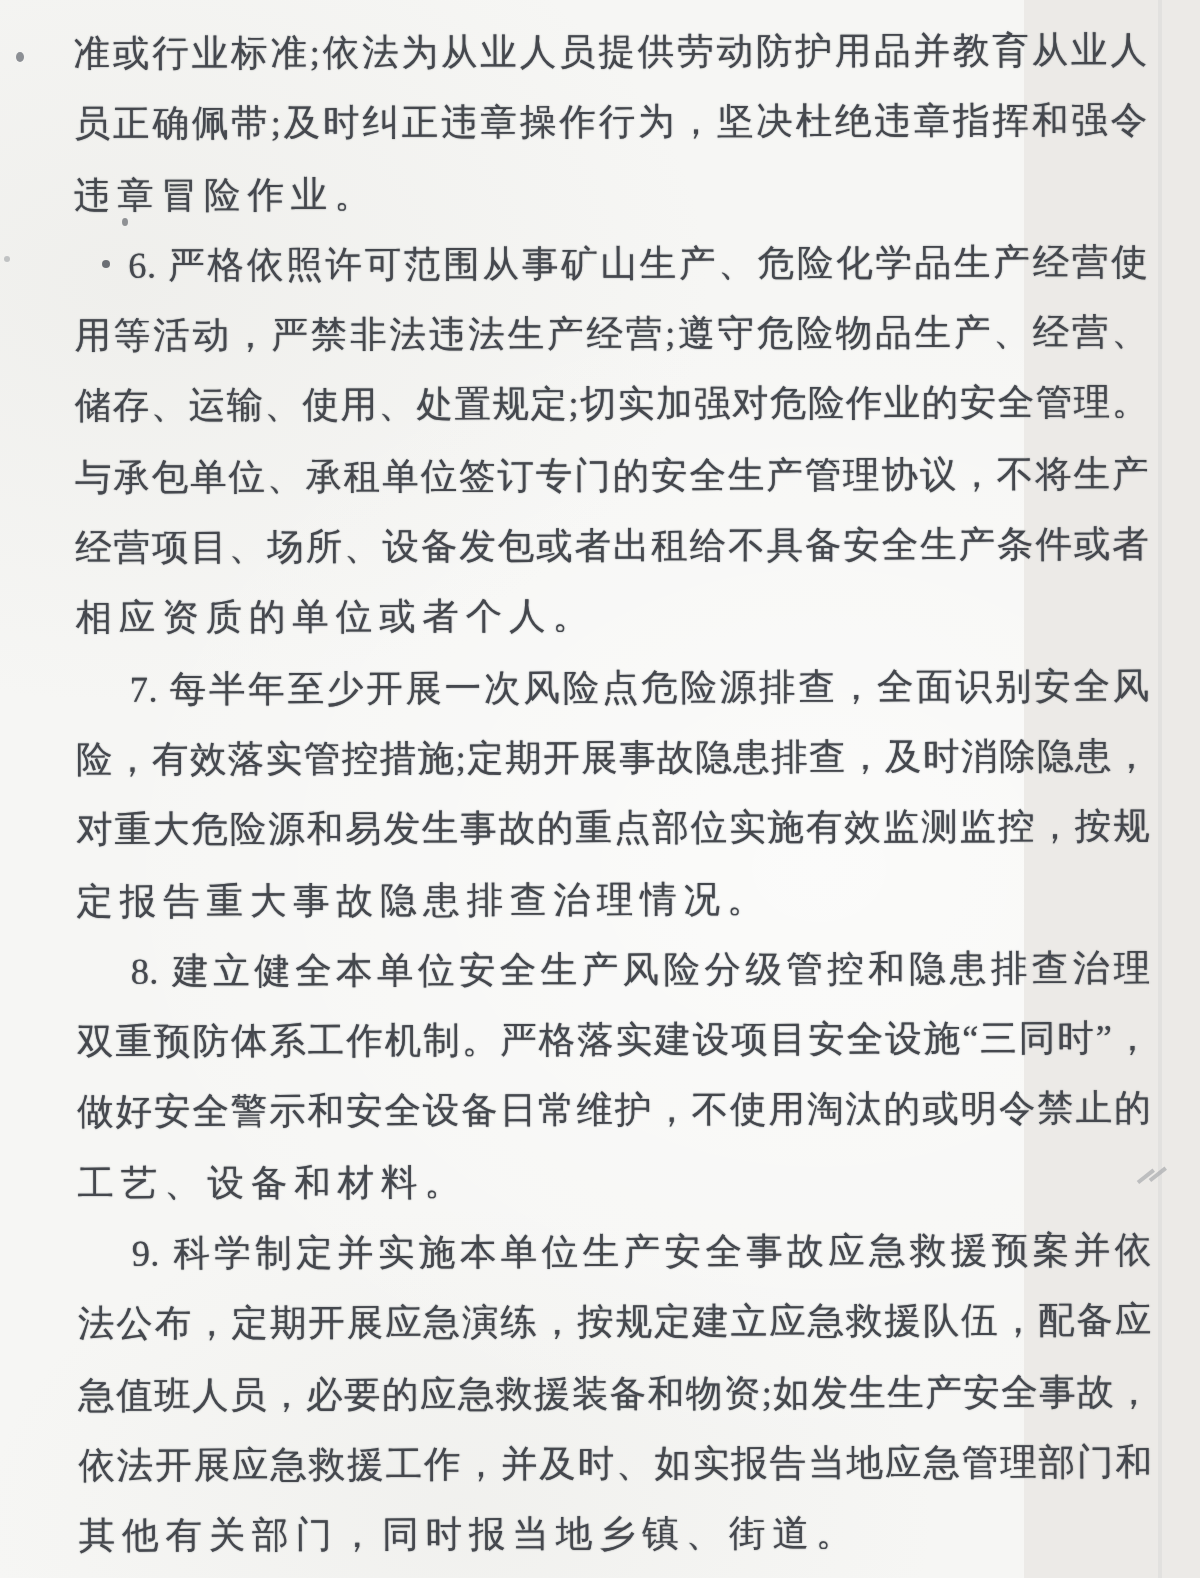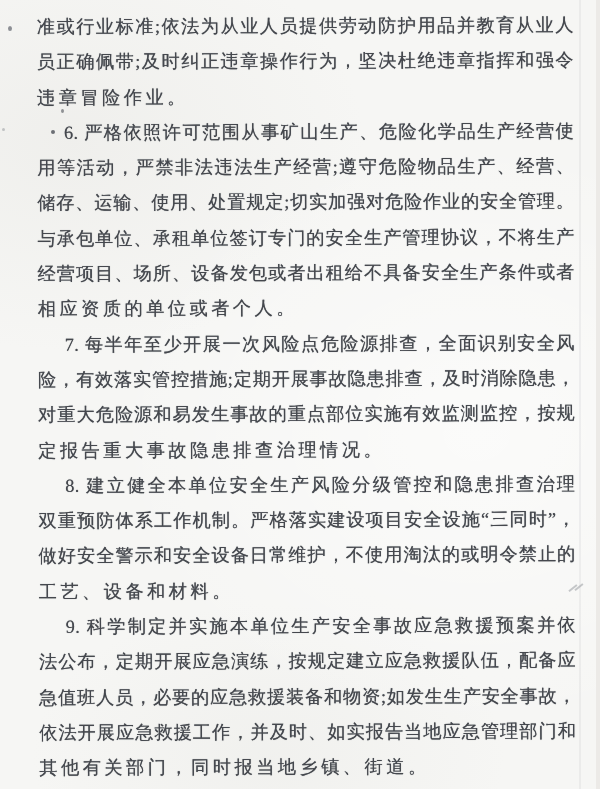--- a/index.html
+++ b/index.html
@@ -2,21 +2,21 @@
 <html><head>
 <meta charset="utf-8">
 <style>
   html,body{margin:0;padding:0;}
   body{
     width:600px;height:789px;overflow:hidden;
     background:#eceae7;
     font-family:"Liberation Serif","DejaVu Serif",serif;
   }
   .page{
-    position:relative;width:596px;height:789px;box-sizing:border-box;
+    position:relative;width:512px;height:789px;box-sizing:border-box;
     background:
       radial-gradient(ellipse 420px 300px at 12% 18%, rgba(212,211,205,.20), transparent 70%),
       radial-gradient(ellipse 520px 420px at 80% 55%, rgba(255,255,255,.55), transparent 72%),
       radial-gradient(ellipse 340px 220px at 45% 96%, rgba(208,208,202,.14), transparent 70%),
       #f6f6f4;
   }
   .content{
     position:absolute;left:0;top:0;width:600px;box-sizing:border-box;
     padding:9px 25px 0 38px;
     transform:rotate(-0.2deg);

